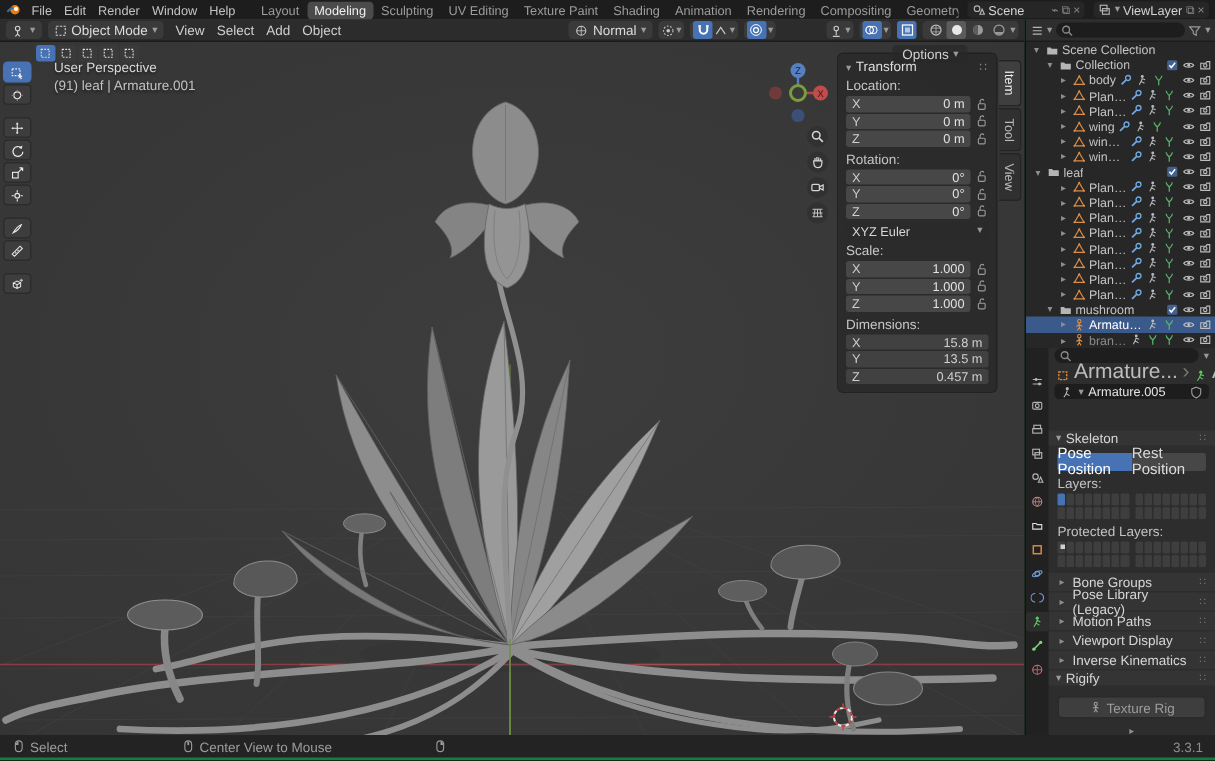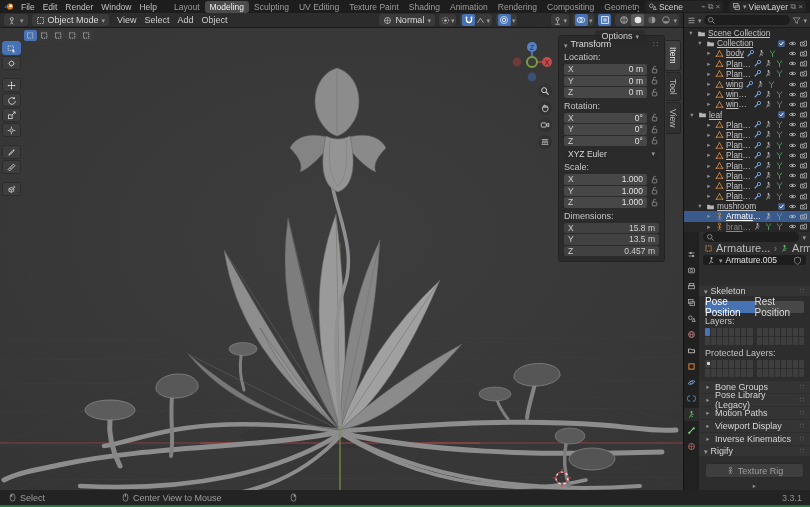--- a/index.html
+++ b/index.html
@@ -76,38 +76,38 @@
   .np-tab.active{background:#3f3f3f;color:#f0f0f0;}
 
   
   .outliner{position:absolute;left:683px;top:13px;width:127px;height:219px;background:#272727;
     border-left:1px solid #121212;box-sizing:border-box;overflow:hidden;z-index:20;}
   .ol-header{height:14px;background:#2e2e2e;display:flex;align-items:center;gap:2px;padding:0 3px;
     border-bottom:1px solid #1c1c1c;}
   .ol-search{flex:1;display:flex;align-items:center;gap:2px;background:#1d1d1d;border-radius:6px;
     height:10px;padding:0 3px;}
   .o-row{display:flex;align-items:center;gap:2px;height:10.2px;padding-right:2px;white-space:nowrap;}
-  .o-row .lbl{color:#c4c4c4;font-size:8.3px;overflow:hidden;text-overflow:ellipsis;text-decoration:underline;}
+  .o-row .lbl{color:#c4c4c4;font-size:8.3px;overflow:hidden;text-overflow:ellipsis;}
   .o-row.selected{background:#3b5a8c;}
   .o-row.selected .lbl{color:#fff;}
   .o-row.dim .lbl{color:#8a8a8a;}
   .o-spacer{flex:1;}
   .o-caret{width:8px;text-align:center;color:#8e8e8e;font-size:6.5px;flex:none;}
 
   
   .props{position:absolute;left:683px;top:232px;width:127px;height:258px;background:#2d2d2d;
     border-left:1px solid #121212;box-sizing:border-box;z-index:20;display:flex;}
   .ptabs{width:15px;background:#212121;display:flex;flex-direction:column;align-items:center;
     padding-top:16px;gap:3px;flex:none;}
   .ptab{width:15px;height:13px;display:flex;align-items:center;justify-content:center;border-radius:2px 0 0 2px;}
   .ptab.active{background:#2d2d2d;}
   .pcontent{flex:1;overflow:hidden;display:flex;flex-direction:column;}
   .p-header{height:13px;display:flex;align-items:center;gap:3px;padding:0 4px;background:#2d2d2d;}
   .p-search{flex:1;display:flex;align-items:center;gap:2px;background:#1e1e1e;border-radius:6px;height:10px;padding:0 3px;}
-  .p-bread{height:13px;display:flex;align-items:center;gap:3px;padding:0 5px;color:#bdbdbd;font-size:11px;}
+  .p-bread{height:13px;display:flex;align-items:flex-end;gap:3px;padding:0 5px;color:#bdbdbd;font-size:14px;}
   .p-namefld{margin:1px 4px 21px;display:flex;align-items:center;gap:3px;background:#1d1d1d;
     border-radius:3px;height:12px;padding:0 4px;color:#e4e4e4;font-size:8.5px;}
   .panel-hdr{display:flex;align-items:center;gap:3px;height:12px;background:#343434;margin-bottom:1px;
     padding:0 5px;color:#d6d6d6;}
   .panel-hdr .dots{margin-left:auto;color:#777;font-size:7px;letter-spacing:1px;}
   .skel-body{padding:2px 6px 4px;}
   .seg{display:flex;margin:2px 0 3px;}
   .seg-btn{flex:1;height:12px;display:flex;align-items:center;justify-content:center;
     background:#474747;color:#dcdcdc;font-size:10px;}
   .seg-btn:first-child{border-radius:2px 0 0 2px;}
@@ -432,20 +432,24 @@
             <rect x="2" y="2.5" width="7" height="7" fill="none" stroke="#ddd" stroke-dasharray="1.6 1.1"></rect>
           </svg>
         </span>
         <span class="tset">
           <svg viewBox="0 0 12 12" width="9" height="9">
             <rect x="2" y="2.5" width="7" height="7" fill="none" stroke="#ddd" stroke-dasharray="1.6 1.1"></rect>
           </svg>
         </span>
       </div>
 
+    <div class="vp-overlay-text">
+      <div>User Perspective</div>
+      <div class="l2">(91) leaf | Armature.001</div>
+    </div>
 
     <div class="toolbar" id="toolbar">
         <button class="tool-btn active">
           <span class="ic sm">
             <svg viewBox="0 0 12 12">
               <rect x="1.5" y="2.5" width="7" height="6" fill="none" stroke="#e8e8e8" stroke-dasharray="1.6 1.1"></rect>
               <path d="M7.5 6.5 L10.8 9.5 L9.4 9.8 L10.2 11.4 L9.1 11.9 L8.3 10.3 L7.2 11.2 Z" fill="#e8e8e8"></path>
             </svg>
           </span>
         </button>

